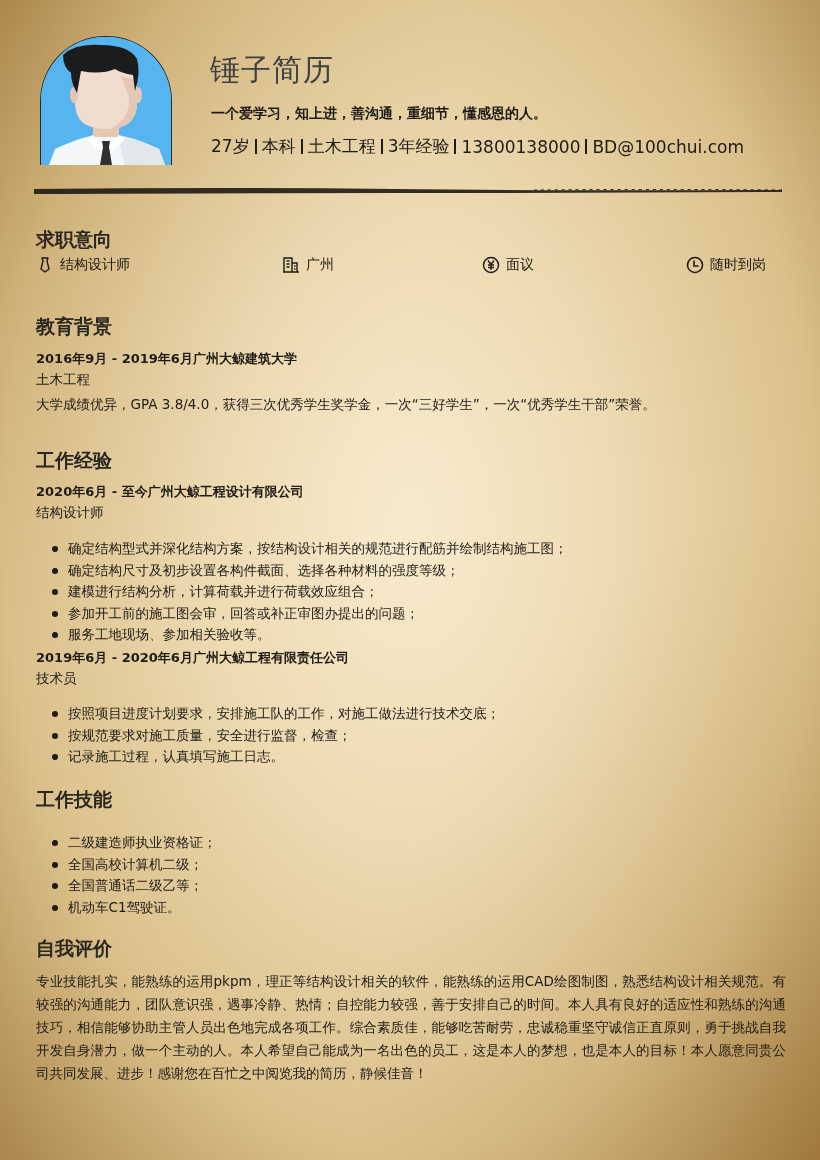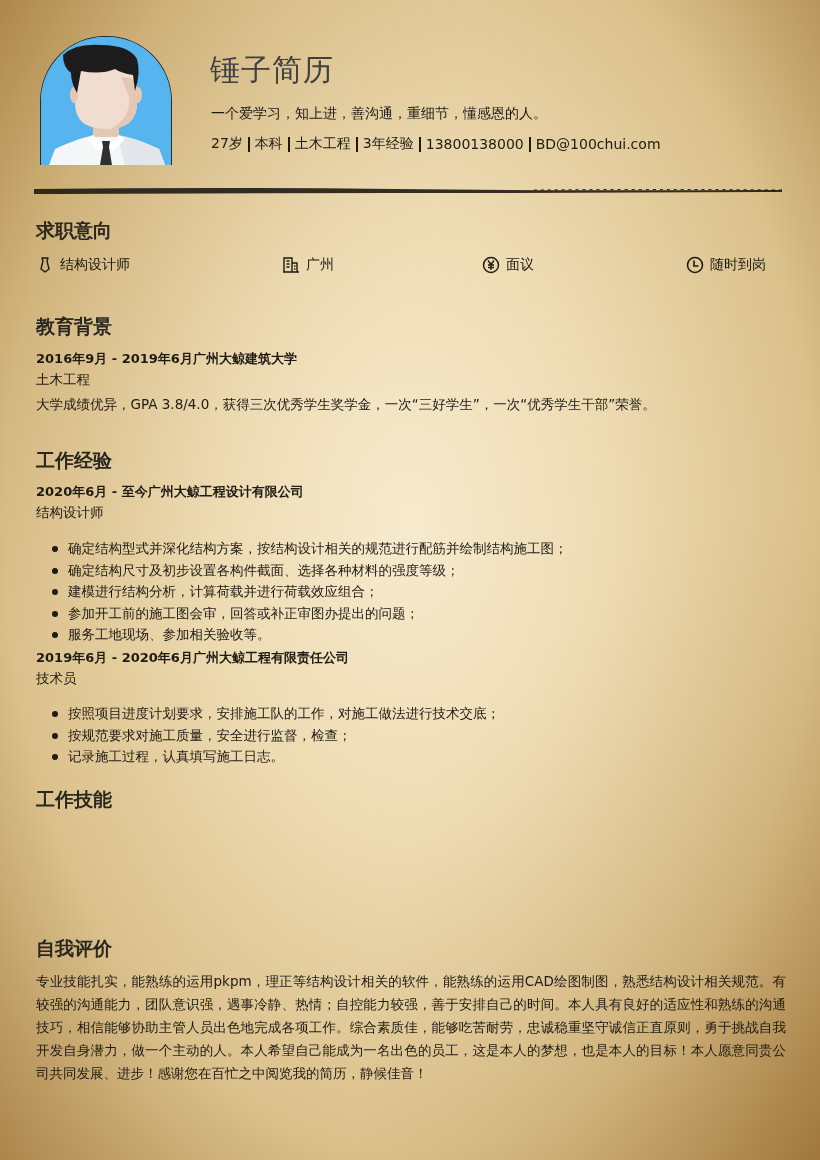--- a/index.html
+++ b/index.html
@@ -20,22 +20,22 @@
   .avatar {
     position: absolute; left: 40px; top: 36px; width: 130px; height: 128px;
     border-radius: 65px 65px 0 0; background: #56b4ef; overflow: hidden;
     border: 1px solid #2b2b2b; border-bottom: none;
   }
   .avatar svg { display: block; }
   .name {
     position: absolute; left: 210px; top: 50px; font-size: 30px; color: #404040;
     letter-spacing: 1px;
   }
-  .tagline { position: absolute; left: 211px; top: 105px; font-size: 14px; }
-  .infoline { position: absolute; left: 211px; top: 135px; font-size: 14px; display: flex; align-items: center; }
+  .tagline { position: absolute; left: 211px; top: 105px; font-size: 14px; font-weight: bold; }
+  .infoline { position: absolute; left: 211px; top: 135px; font-size: 17px; display: flex; align-items: center; }
   .infoline .sep { display: inline-block; width: 2px; height: 15px; background: #1e1a14; margin: 0 5px; }
 
   .brush {
     position: absolute; left: 34px; top: 186px; width: 748px; height: 10px;
   }
 
   
   .section-title {
     position: absolute; left: 36px; font-size: 19px; font-weight: bold; color: #2a2620;
   }
@@ -101,21 +101,21 @@
     <span>13800138000</span>
     <span class="sep"></span>
     <span>BD@100chui.com</span>
   </div>
 
   <svg class="brush" viewBox="0 0 748 10" preserveAspectRatio="none">
     <path d="M0 3 Q180 1 360 3 T748 4 L748 6 Q560 7 360 7 T0 8 Z" fill="#1e1a14" opacity="0.9"></path>
     <path d="M500 4 Q620 3 748 4" stroke="#1e1a14" stroke-width="1" stroke-dasharray="3 4" fill="none"></path>
   </svg>
 
-  <div class="section-title" style="top:218px">求职意向</div>
+  <div class="section-title" style="top:227px">求职意向</div>
   <div class="intent-row">
     <div class="intent-item" style="left:0">
       <svg viewBox="0 0 18 18">
         <path d="M6 2 H12 L11 5 L13 13 L9 16 L5 13 L7 5 Z" fill="none" stroke="#1e1a14" stroke-width="1.4" stroke-linejoin="round"></path>
       </svg>
       <span>结构设计师</span>
     </div>
     <div class="intent-item" style="left:246px">
       <svg viewBox="0 0 18 18">
         <path d="M2 16 V2 H10 V16 M10 7 H15 V16 M1 16 H17 M4.5 5 H7.5 M4.5 8 H7.5 M4.5 11 H7.5 M12 10 H13.5 M12 13 H13.5" fill="none" stroke="#1e1a14" stroke-width="1.4"></path>
@@ -166,17 +166,23 @@
     <span>广州大鲸工程有限责任公司</span>
   </div>
   <div class="line" style="top:670px">技术员</div>
   <ul class="bullets" style="top:691px">
     <li>按照项目进度计划要求，安排施工队的工作，对施工做法进行技术交底；</li>
     <li>按规范要求对施工质量，安全进行监督，检查；</li>
     <li>记录施工过程，认真填写施工日志。</li>
   </ul>
 
   <div class="section-title" style="top:787px">工作技能</div>
+  <ul class="bullets" style="top:820px">
+    <li>二级建造师执业资格证；</li>
+    <li>全国高校计算机二级；</li>
+    <li>全国普通话二级乙等；</li>
+    <li>机动车C1驾驶证。</li>
+  </ul>
 
   <div class="section-title" style="top:936px">自我评价</div>
   <div class="para">专业技能扎实，能熟练的运用pkpm，理正等结构设计相关的软件，能熟练的运用CAD绘图制图，熟悉结构设计相关规范。有较强的沟通能力，团队意识强，遇事冷静、热情；自控能力较强，善于安排自己的时间。本人具有良好的适应性和熟练的沟通技巧，相信能够协助主管人员出色地完成各项工作。综合素质佳，能够吃苦耐劳，忠诚稳重坚守诚信正直原则，勇于挑战自我开发自身潜力，做一个主动的人。本人希望自己能成为一名出色的员工，这是本人的梦想，也是本人的目标！本人愿意同贵公司共同发展、进步！感谢您在百忙之中阅览我的简历，静候佳音！</div>
 
 </div>
 
 </body></html>

